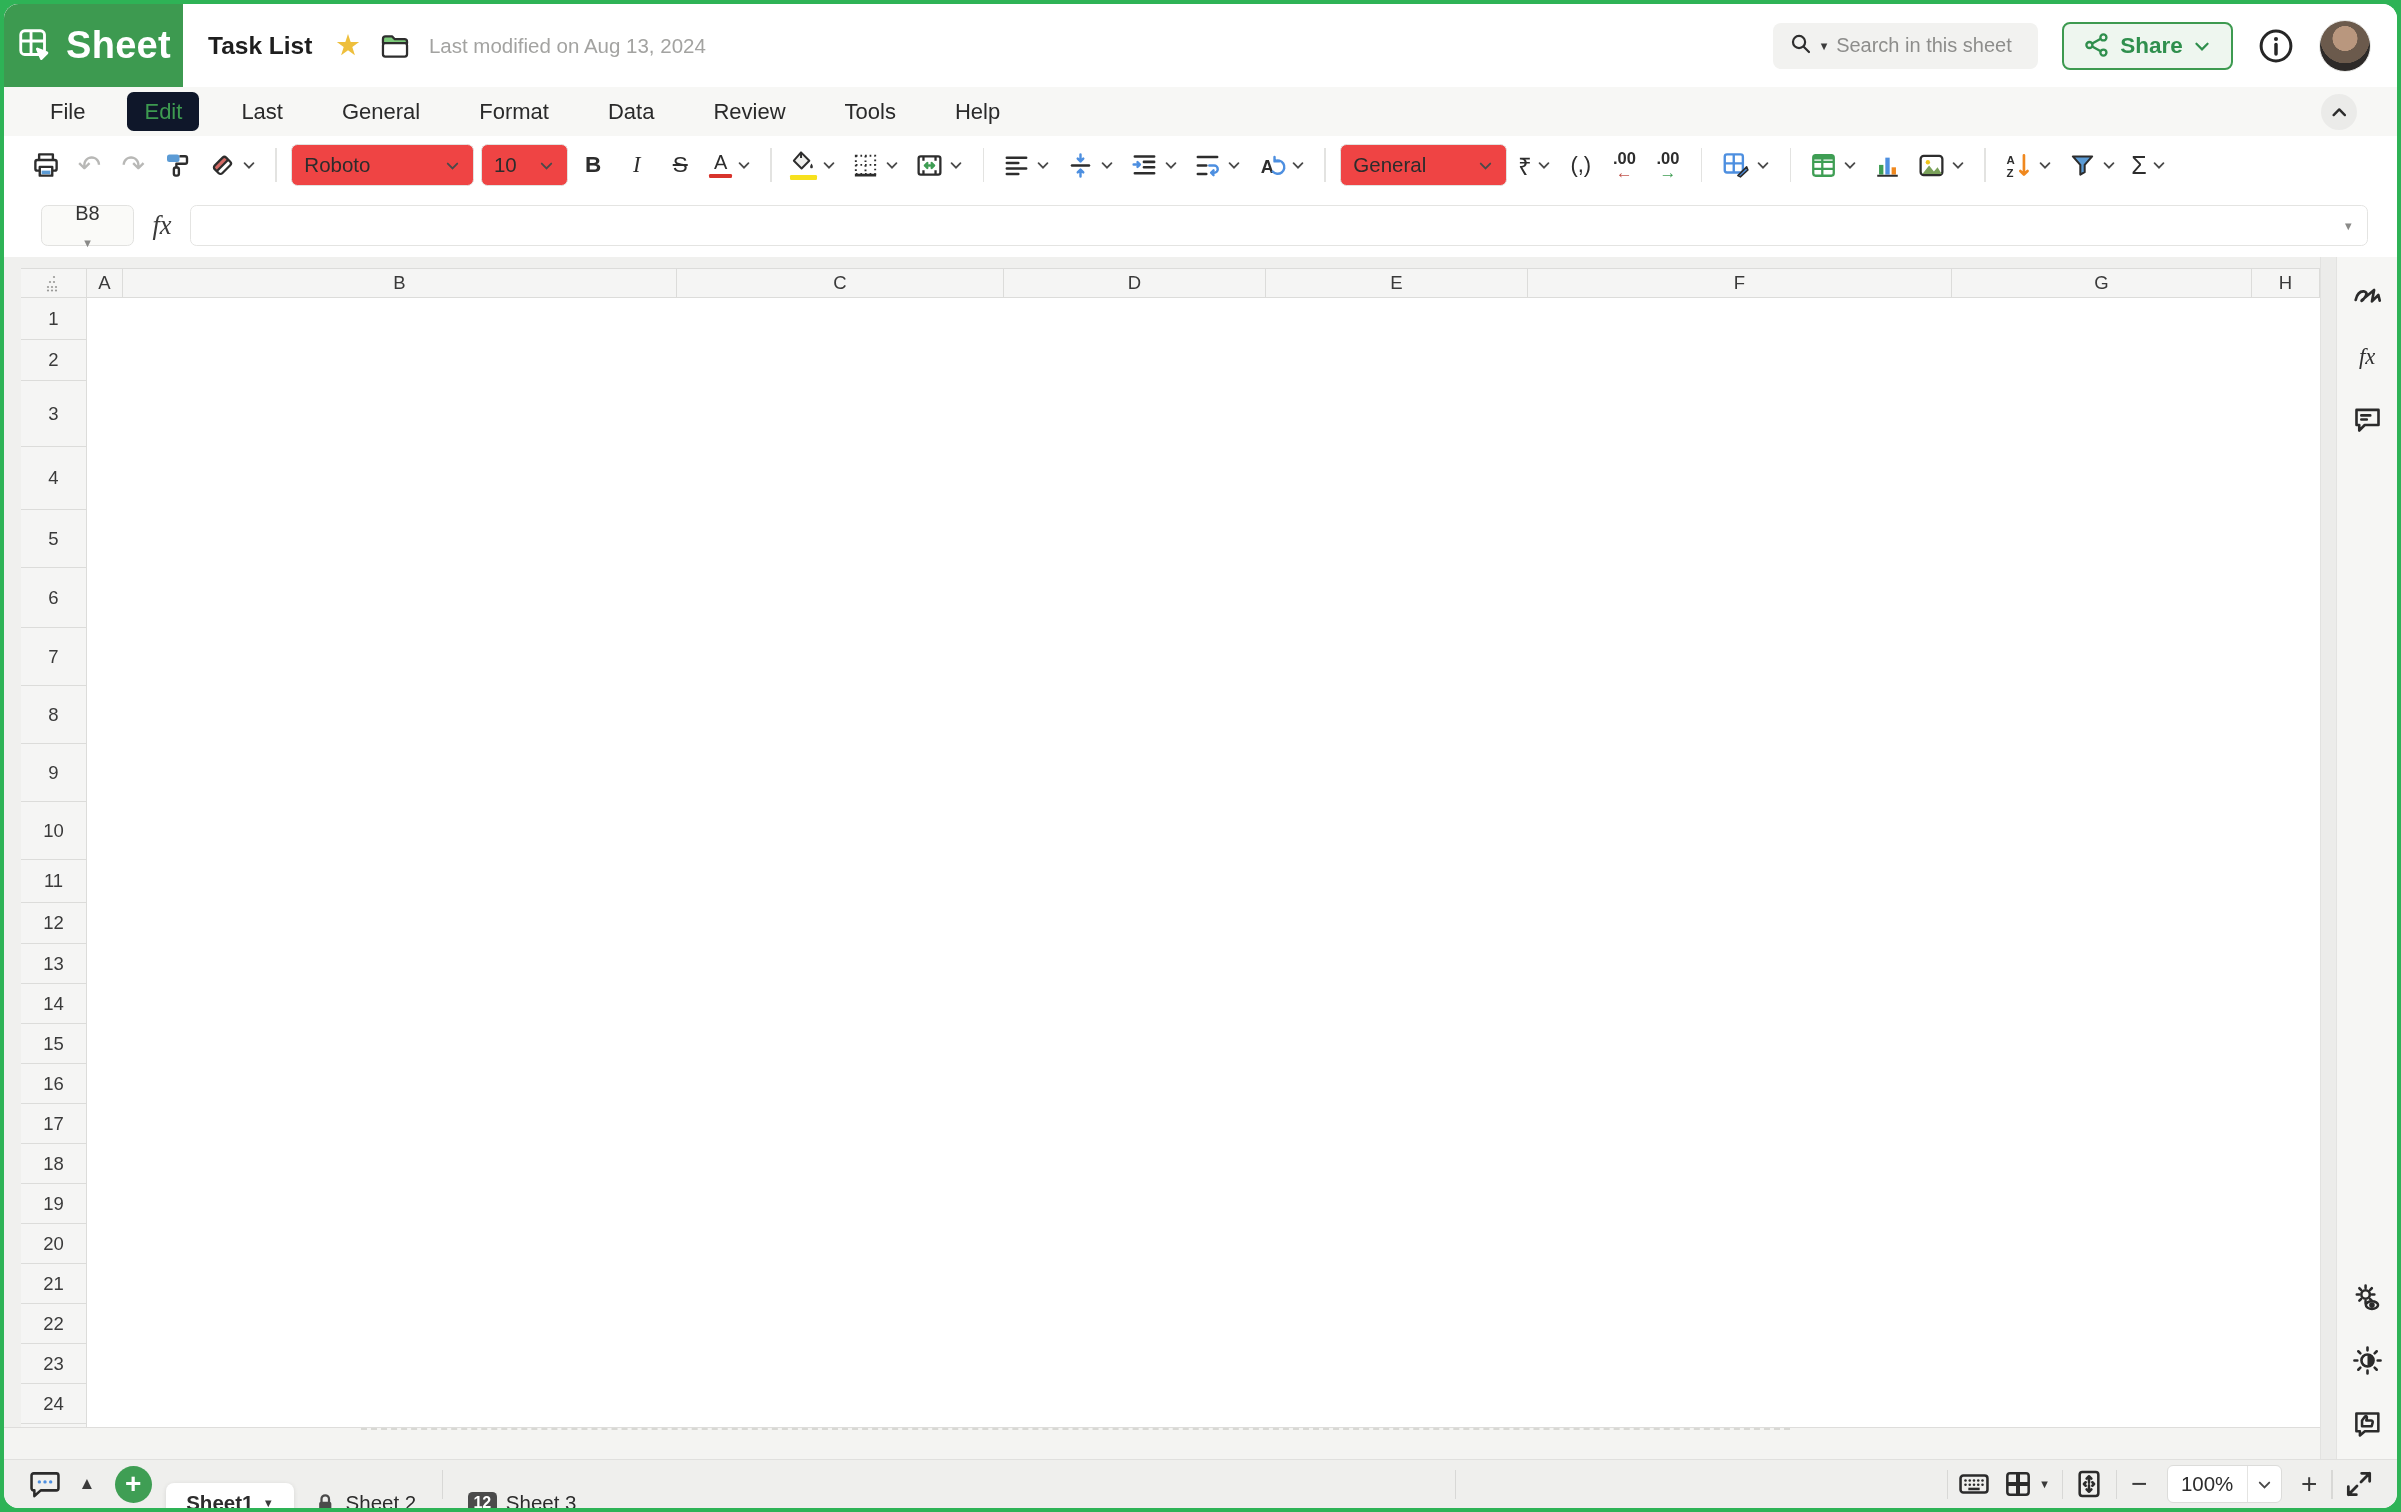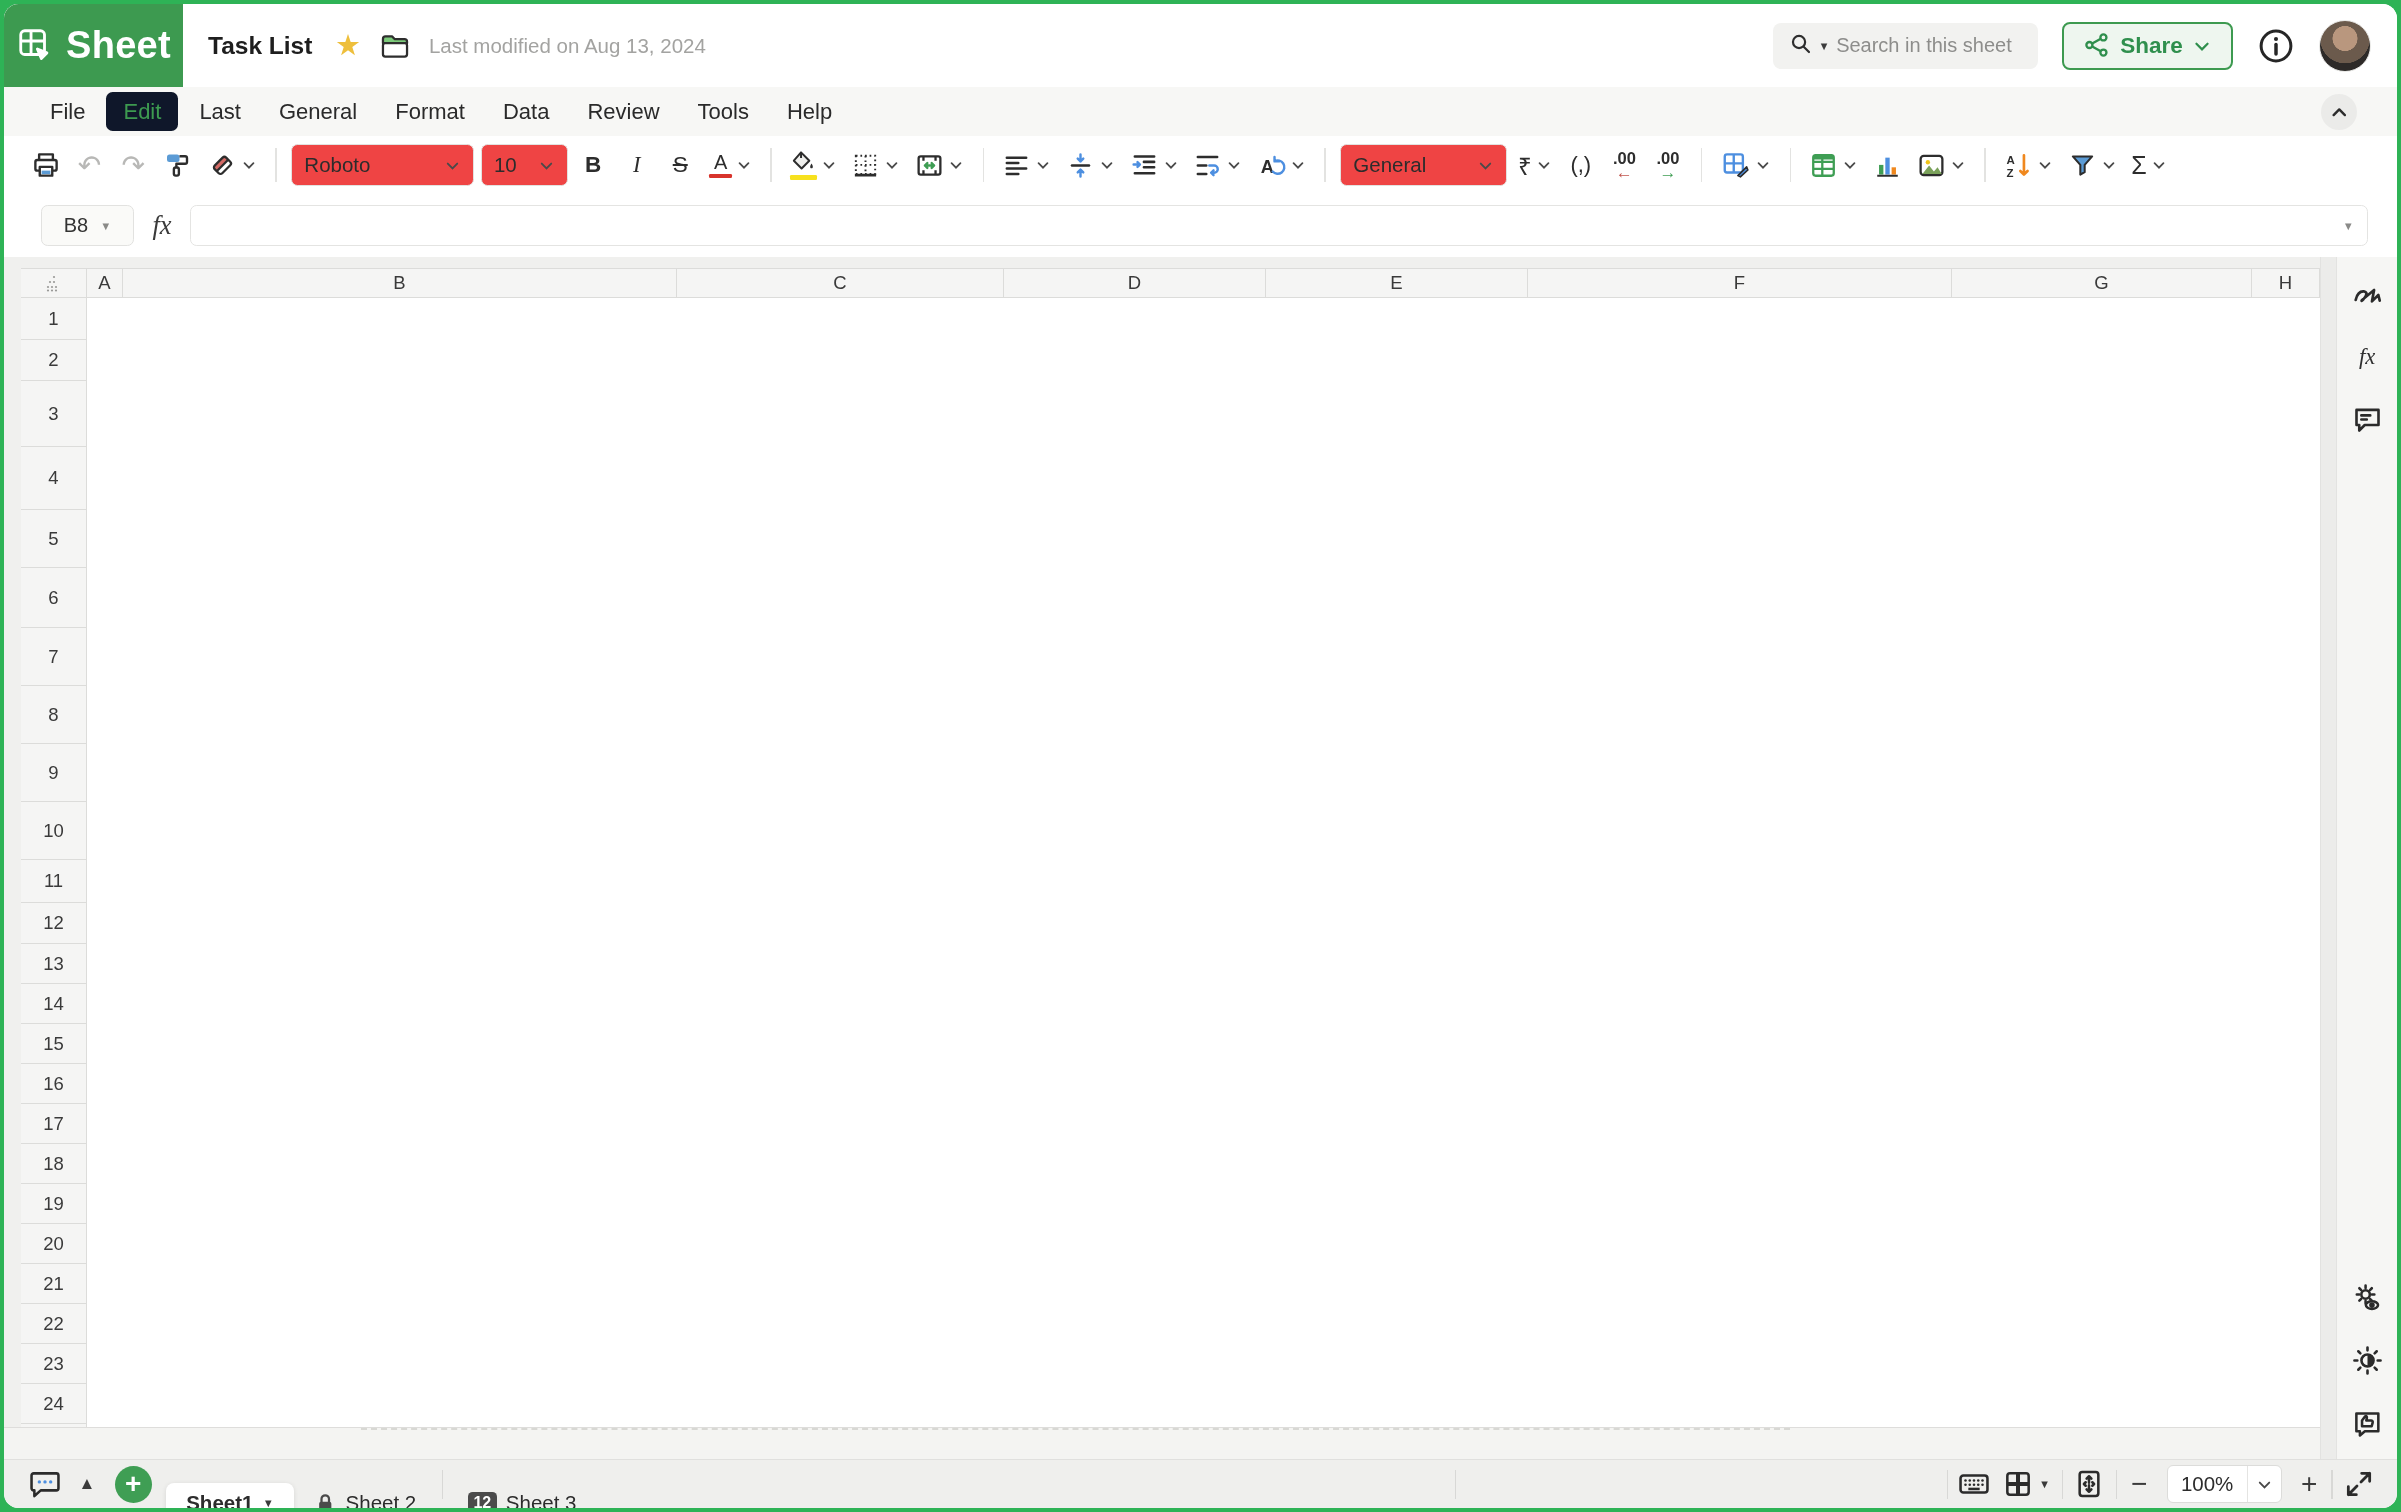--- a/index.html
+++ b/index.html
@@ -42,21 +42,21 @@
   .chev { display:flex; }
   .stack { display:flex; flex-direction:column; align-items:center; line-height:1; }
   .colorbar { width:22.5px; height:4.6px; border-radius:1.3px; margin-top:2px; }
   .select-box { height:42px; border:1.3px solid #e2e2e0; border-radius:6.6px; background:#ef4444; display:flex; align-items:center; justify-content:space-between; padding:0 12px; cursor:pointer; }
   .select-box .lbl { font-size:20.5px; color:#2c2c2c; }
   .dec { font-size:16.5px; font-weight:700; color:#2d2d2d; }
   .arr { font-size:17px; font-weight:700; line-height:.8; }
 
   
   .formula-row { height:63px; background:#fff; display:flex; align-items:center; padding:0 0 0 37px; gap:18.5px; flex:0 0 auto; }
-  .namebox { width:93px; height:41px; background:#fafaf8; border:1.3px solid #e2e2e0; border-radius:6.6px; display:flex; align-items:center; justify-content:center; gap:12px; cursor:pointer; }
+  .namebox { width:93px; height:41px; background:#fafaf8; border:1.3px solid #e2e2e0; border-radius:6.6px; display:flex; align-items:center; justify-content:center; gap:12px; cursor:pointer;flex-direction:column; }
   .namebox .ref { font-size:20px; color:#333; }
   .tri { font-size:11.2px; color:#8a8a88; }
   .fx-label { font-size:26.5px; font-style:italic; font-family:"Liberation Serif",serif; color:#3b3b3b; }
   .formula-input { flex:1; height:41px; border:1.3px solid #e4e4e2; border-radius:6.6px; margin-right:29px; display:flex; align-items:center; padding:0 13.2px; }
   .formula-input input { flex:1; border:none; outline:none; font-size:20px; background:transparent; font-family:"Liberation Sans",sans-serif; }
 
   
   .grid-zone { flex:1; display:flex; background:#f0f0ee; min-height:0; }
   .main-col { flex:1; display:flex; flex-direction:column; min-width:0; }
   .sheet { flex:1; display:grid; grid-template-columns:66px 1fr; grid-template-rows:30px 1fr; padding:11.2px 0 0 17px; min-height:0; }
@@ -147,21 +147,21 @@
           <circle cx="12" cy="12" r="9.4"></circle>
             <path d="M12 11 V17" stroke-width="2.2" stroke-linecap="round"></path>
             <circle cx="12" cy="7.6" r="1.3" fill="#262626" stroke="none"></circle>
         </svg>
       </div>
       <div class="avatar"></div>
     </div>
   </div>
 
   <div class="menubar">
-    <div id="menu-items" style="display:flex;gap:4px;">
+    <div id="menu-items" style="display:flex;gap:25px;">
         <div class="menu-item">File</div>
         <div class="menu-item active">Edit</div>
         <div class="menu-item">Last</div>
         <div class="menu-item">General</div>
         <div class="menu-item">Format</div>
         <div class="menu-item">Data</div>
         <div class="menu-item">Review</div>
         <div class="menu-item">Tools</div>
         <div class="menu-item">Help</div>
       </div>

